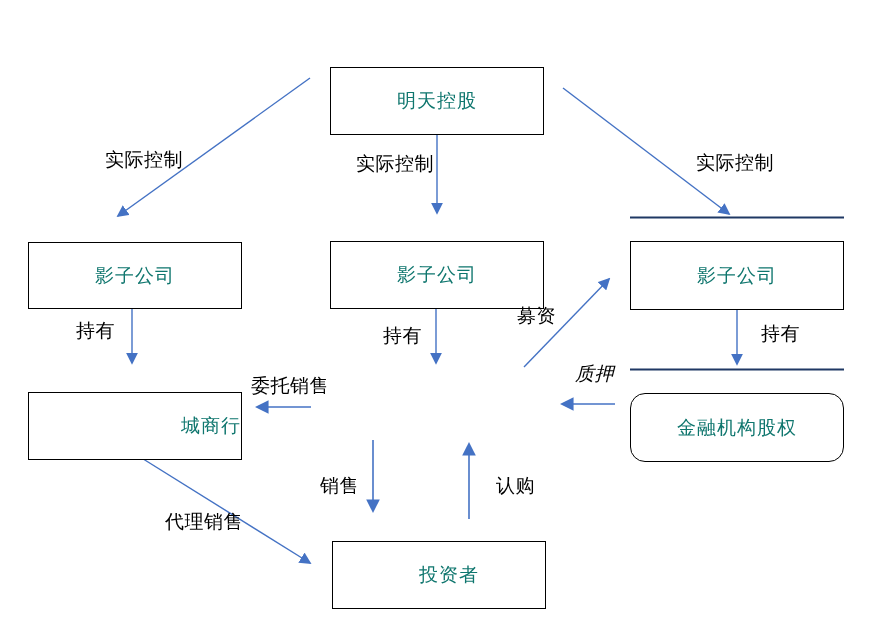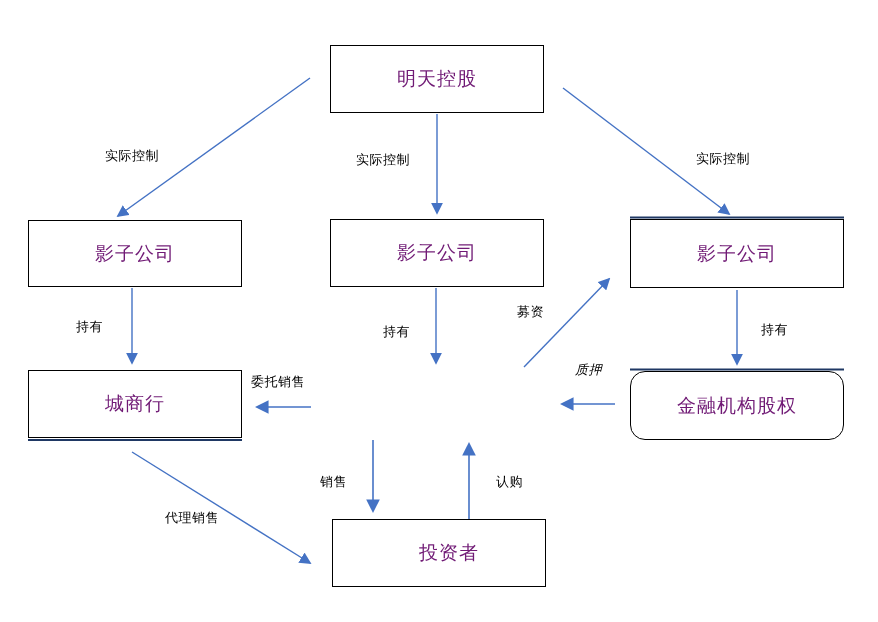--- a/index.html
+++ b/index.html
@@ -14,26 +14,27 @@
   .svg-layer { position: absolute; left: 0; top: 0; }
   .node {
     position: absolute;
     box-sizing: border-box;
     border: 1.4px solid #000000;
     background: #ffffff;
     display: flex;
     align-items: center;
     justify-content: center;
     font-size: 19px;
-    color: #701a75;
+    color: #0f766e;
     letter-spacing: 1px;
+    margin-top: 22px;
   }
   .edge-label {
     position: absolute;
-    font-size: 13px;
+    font-size: 19px;
     color: #000000;
     white-space: nowrap;
     letter-spacing: 0.5px;
   }
 </style>
 </head>
 <body>
 
 <div class="canvas">
 
@@ -74,21 +75,21 @@
   </div>
 
   <div class="node" style="left:330px; top:219px; width:214px; height:68px;">
     <span>影子公司</span>
   </div>
 
   <div class="node" style="left:630px; top:219px; width:214px; height:69px;">
     <span>影子公司</span>
   </div>
 
-  <div class="node" style="left:28px; top:370px; width:214px; height:68px;">
+  <div class="node" style="left:28px; top:370px; width:214px; height:68px;justify-content:flex-end;">
     <span>城商行</span>
   </div>
 
 
   <div class="node" style="left:630px; top:371px; width:214px; height:69px;border-radius:15px;">
     <span>金融机构股权</span>
   </div>
 
   <div class="node" style="left:332px; top:519px; width:214px; height:68px;padding-left:20px;">
     <span>投资者</span>

